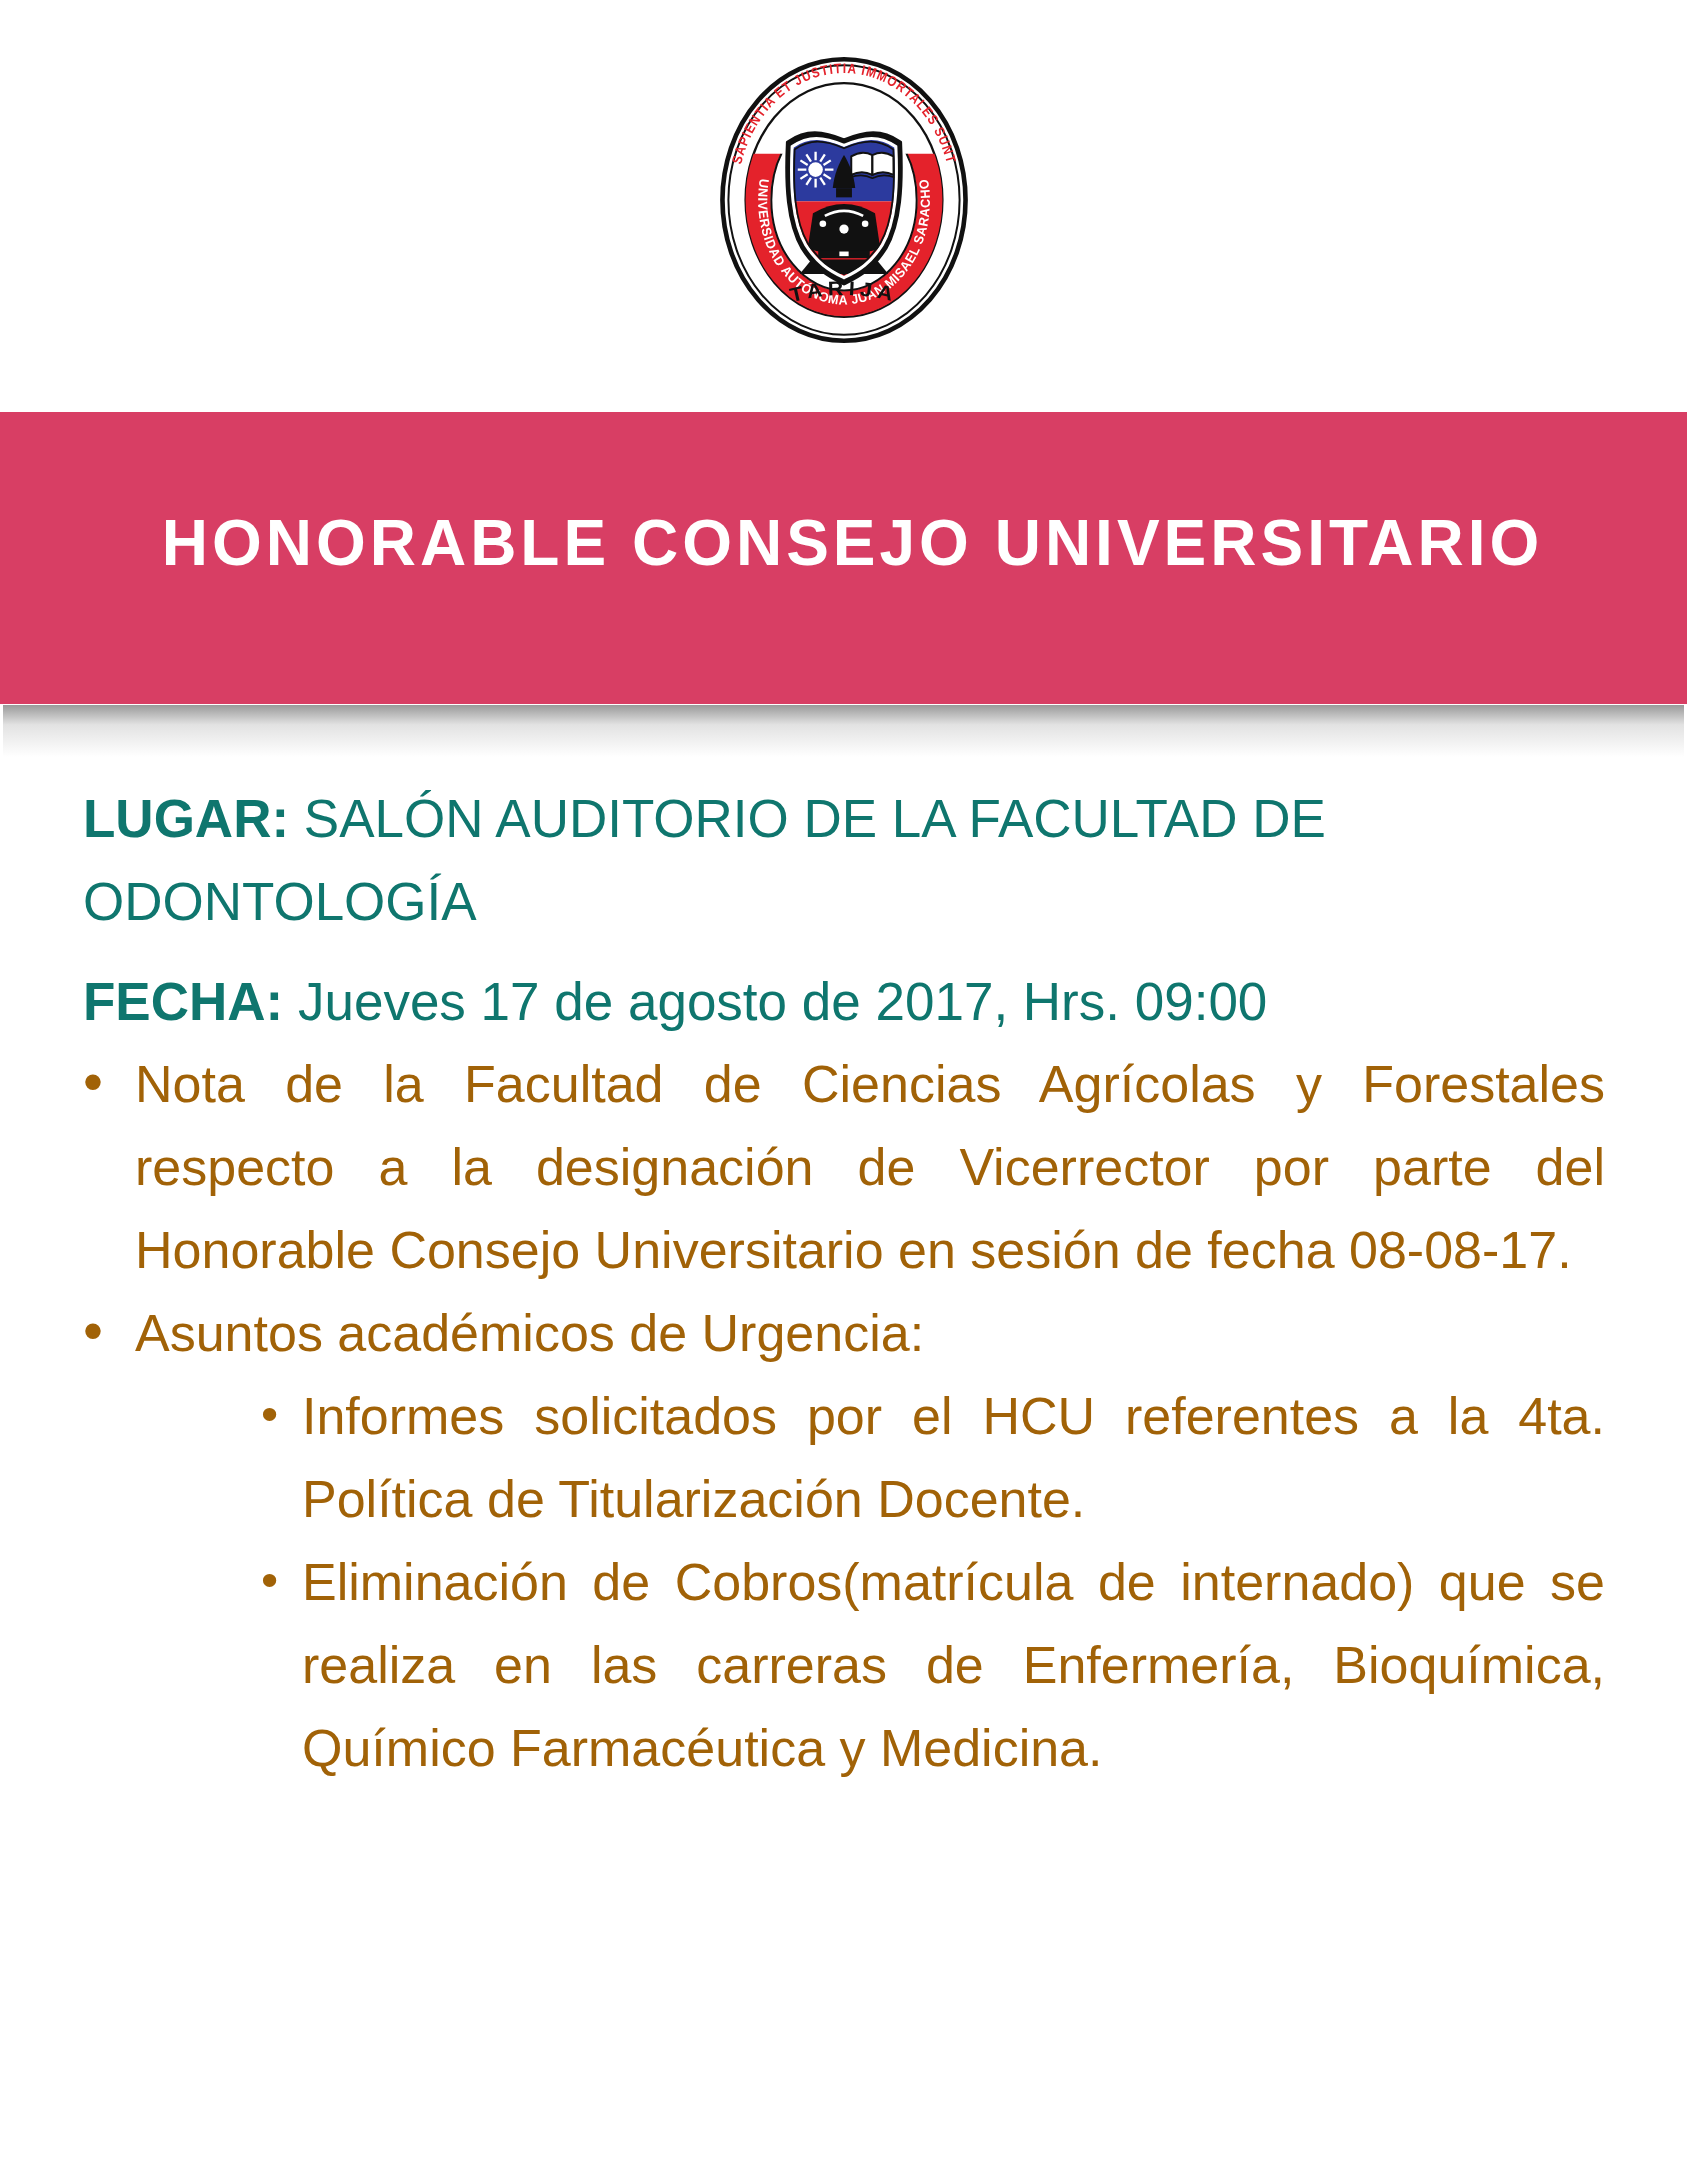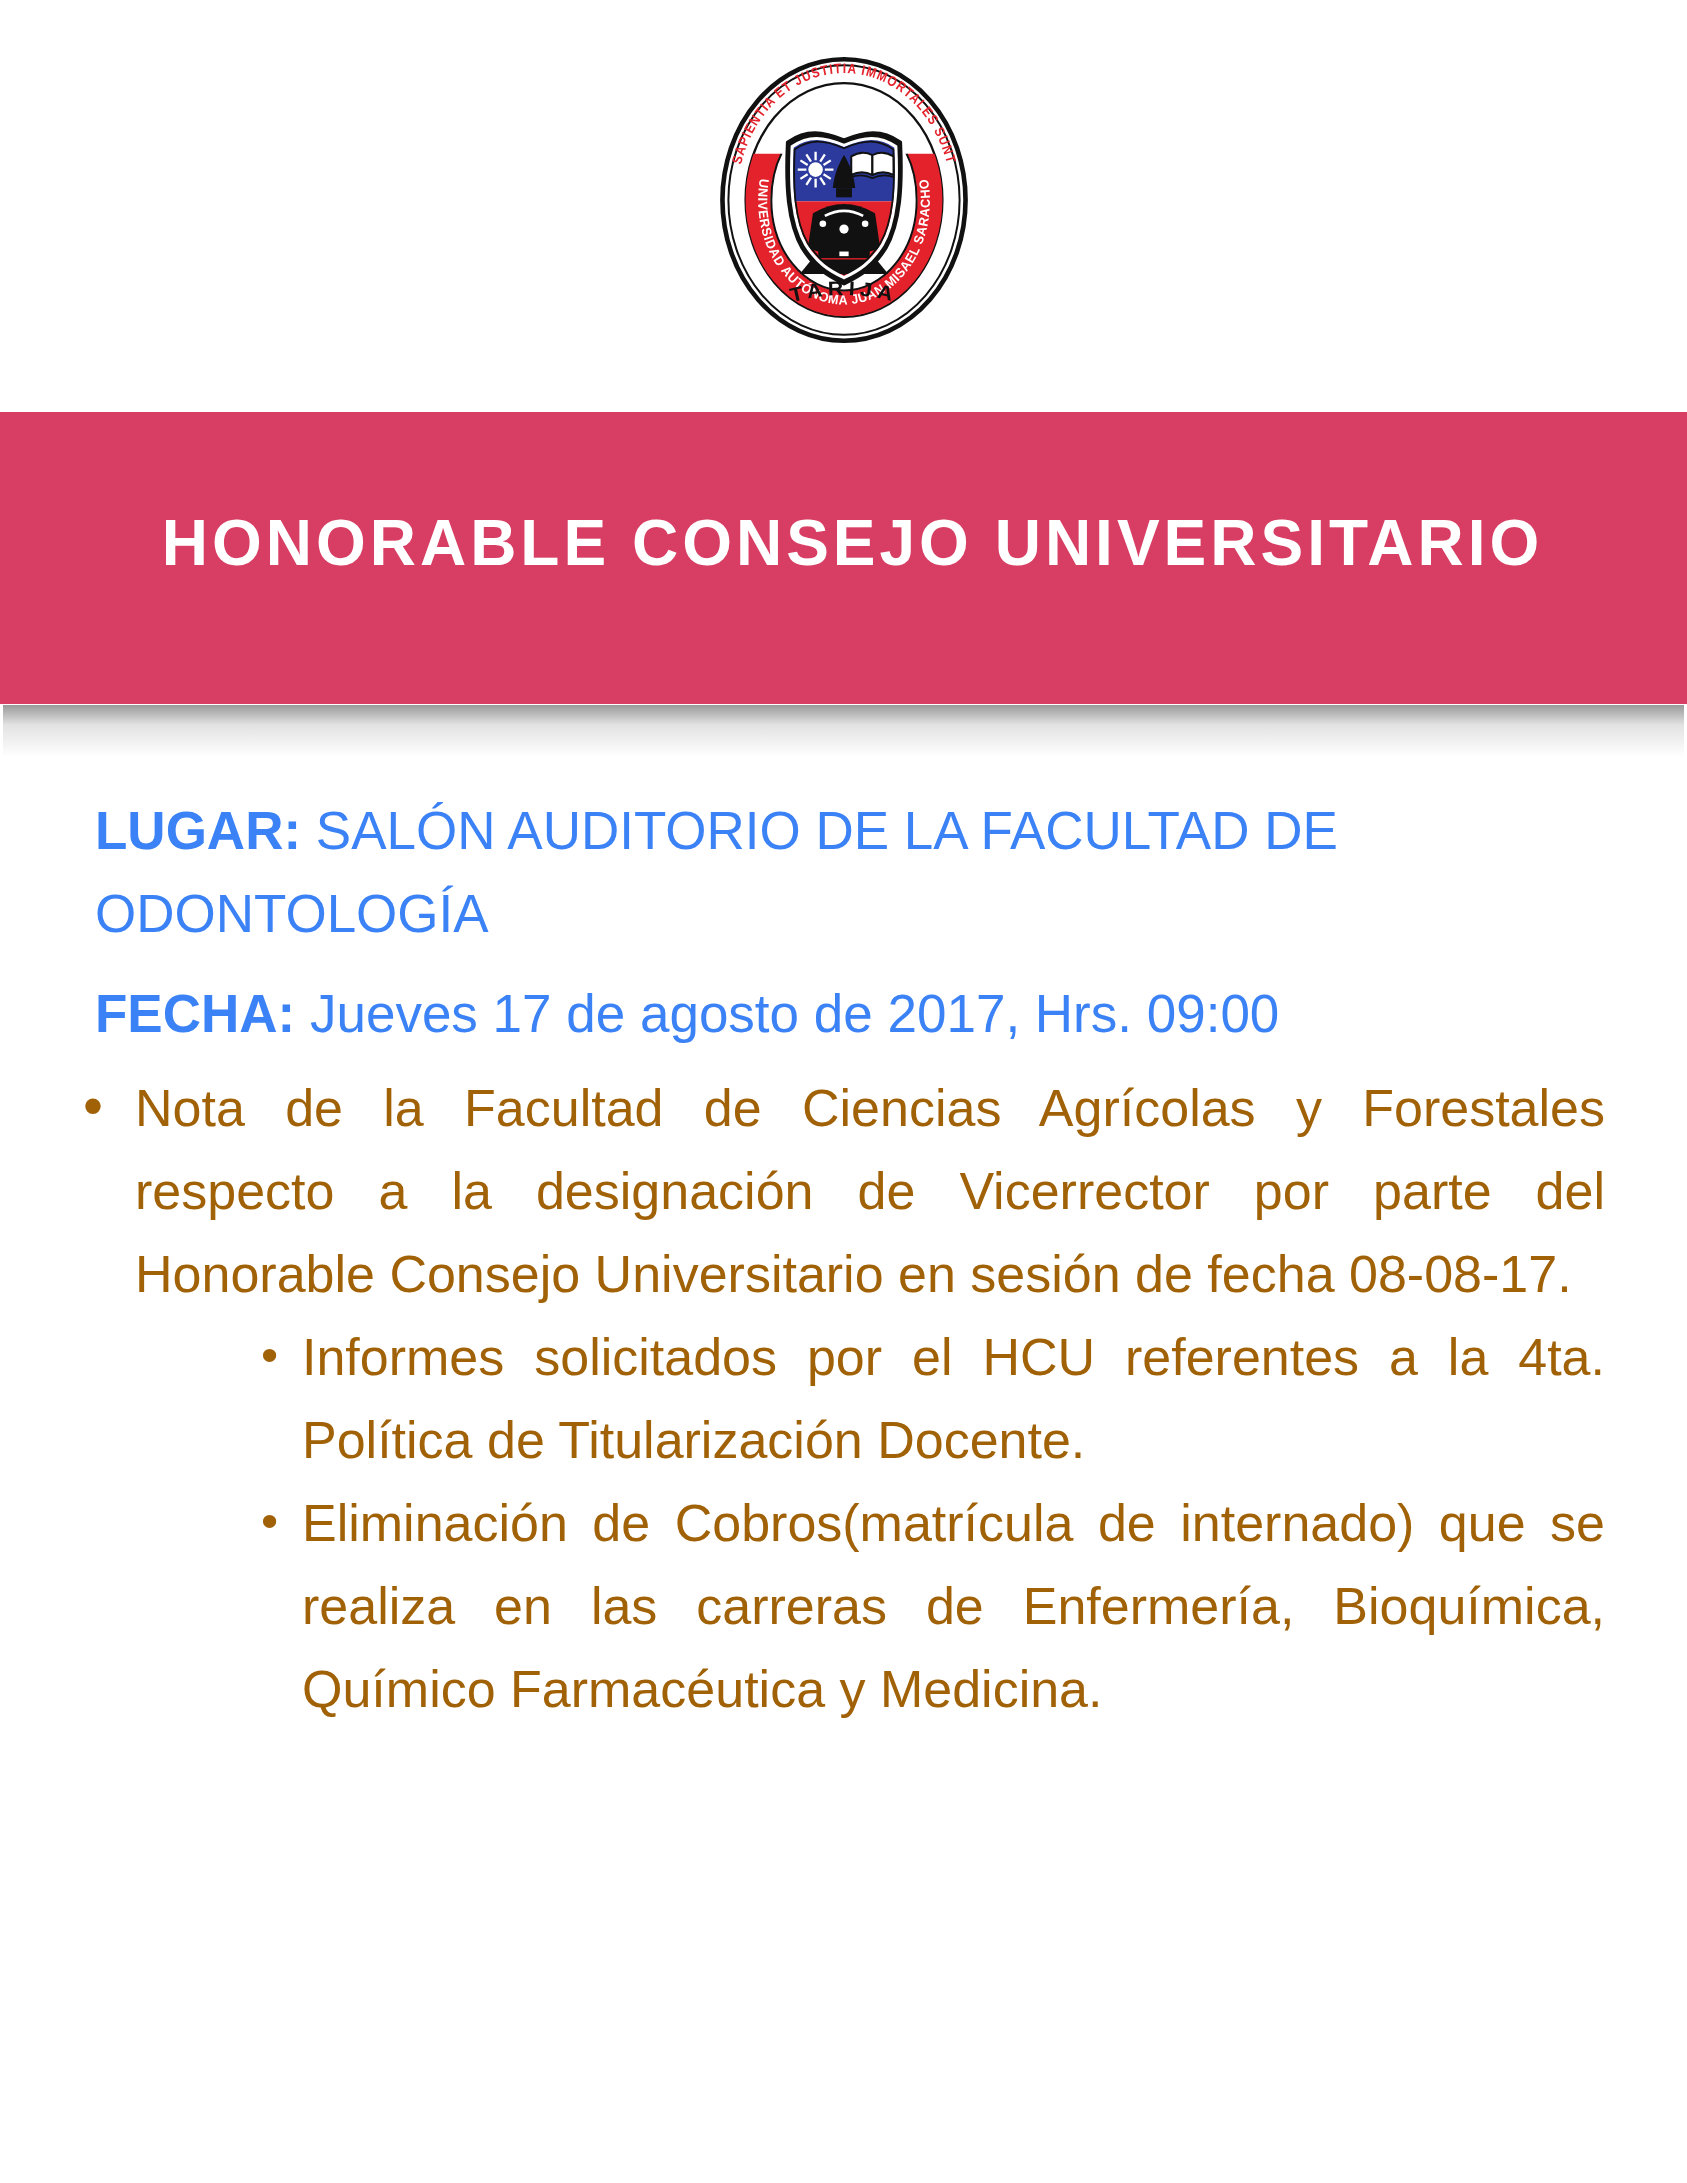--- a/index.html
+++ b/index.html
@@ -16,21 +16,21 @@
   }
   .banner-line{
     color:#ffffff;font-weight:800;font-size:64px;letter-spacing:4px;
     line-height:1;white-space:nowrap;
   }
   .banner-shadow{
     position:absolute;top:705px;left:3.3px;right:3.3px;height:52px;
     background:linear-gradient(to bottom, rgba(30,30,30,.45) 0%, rgba(110,110,110,.20) 38%, rgba(255,255,255,0) 100%);
   }
   .content{position:absolute;top:777px;left:83px;width:1522px;}
-  .detail{margin:12px;font-size:53px;line-height:83px;color:#3b82f6;}
+  .detail{margin:0;font-size:53px;line-height:83px;color:#0f766e;}
   .detail .lbl{font-weight:800;}
   .detail.fecha{margin-top:17px;}
   .orden{
     margin:30px 0 36px 0;text-align:center;font-size:64px;font-weight:800;
     color:#0b0b0b;line-height:1.15;letter-spacing:0.7px;
   }
   .list{font-size:52px;line-height:83px;color:#a16207;}
   .li{position:relative;text-align:justify;margin:0;}
   .li.l1{padding-left:52px;}
   .li.l1::before{
@@ -136,20 +136,23 @@
     <p class="detail fecha">
       <strong class="lbl">FECHA:</strong>
       <span>Jueves 17 de agosto de 2017, Hrs. 09:00</span>
     </p>
 
 
     <div class="list">
       <div class="li l1">
         <span>Nota de la Facultad de Ciencias Agrícolas y Forestales respecto a la designación de Vicerrector por parte del Honorable Consejo Universitario en sesión de fecha 08-08-17.</span>
       </div>
+      <div class="li l1">
+        <span>Asuntos académicos de Urgencia:</span>
+      </div>
       <div class="li l2">
         <span>Informes solicitados por el HCU referentes a la 4ta. Política de Titularización Docente.</span>
       </div>
       <div class="li l2">
         <span>Eliminación de Cobros(matrícula de internado) que se realiza en las carreras de Enfermería, Bioquímica, Químico Farmacéutica y Medicina.</span>
       </div>
     </div>
   </main>
 
 </div>

